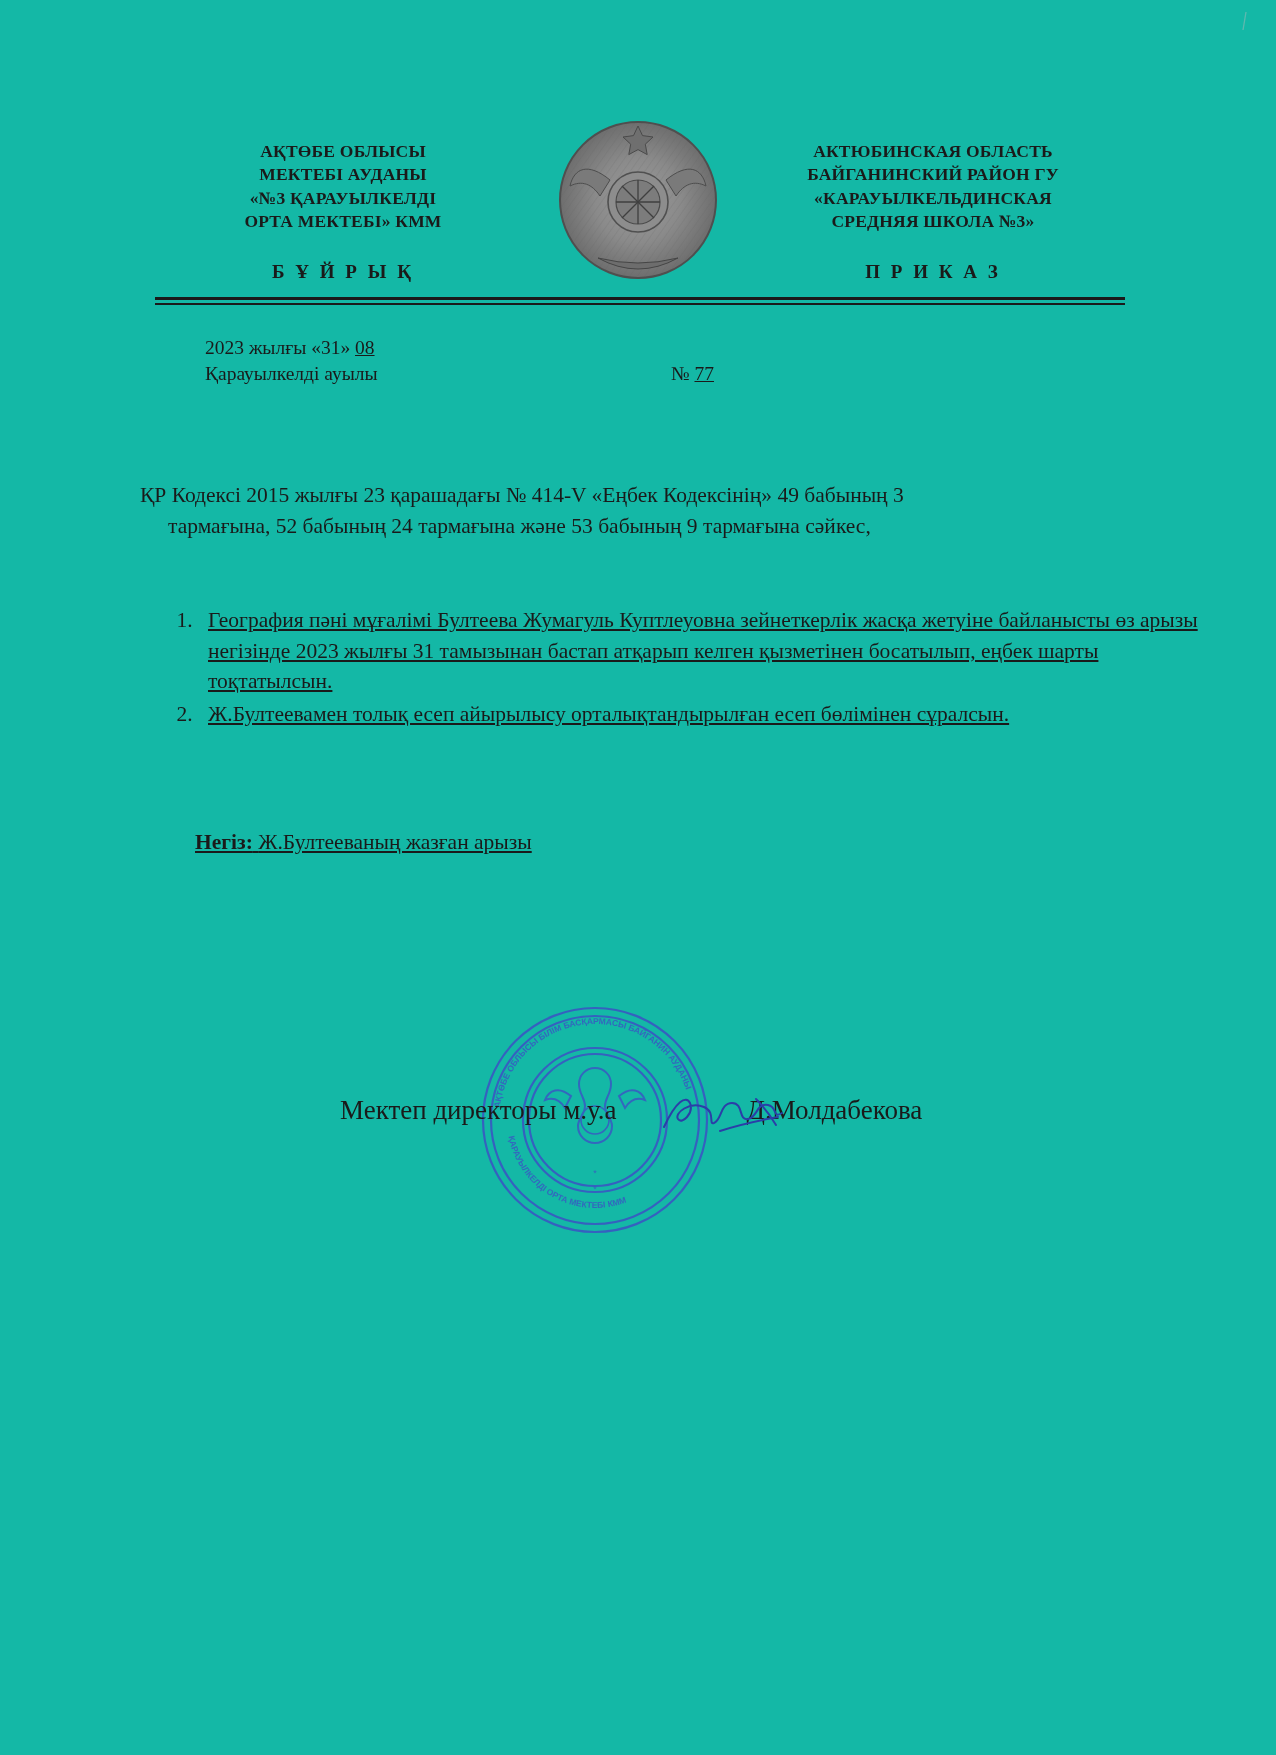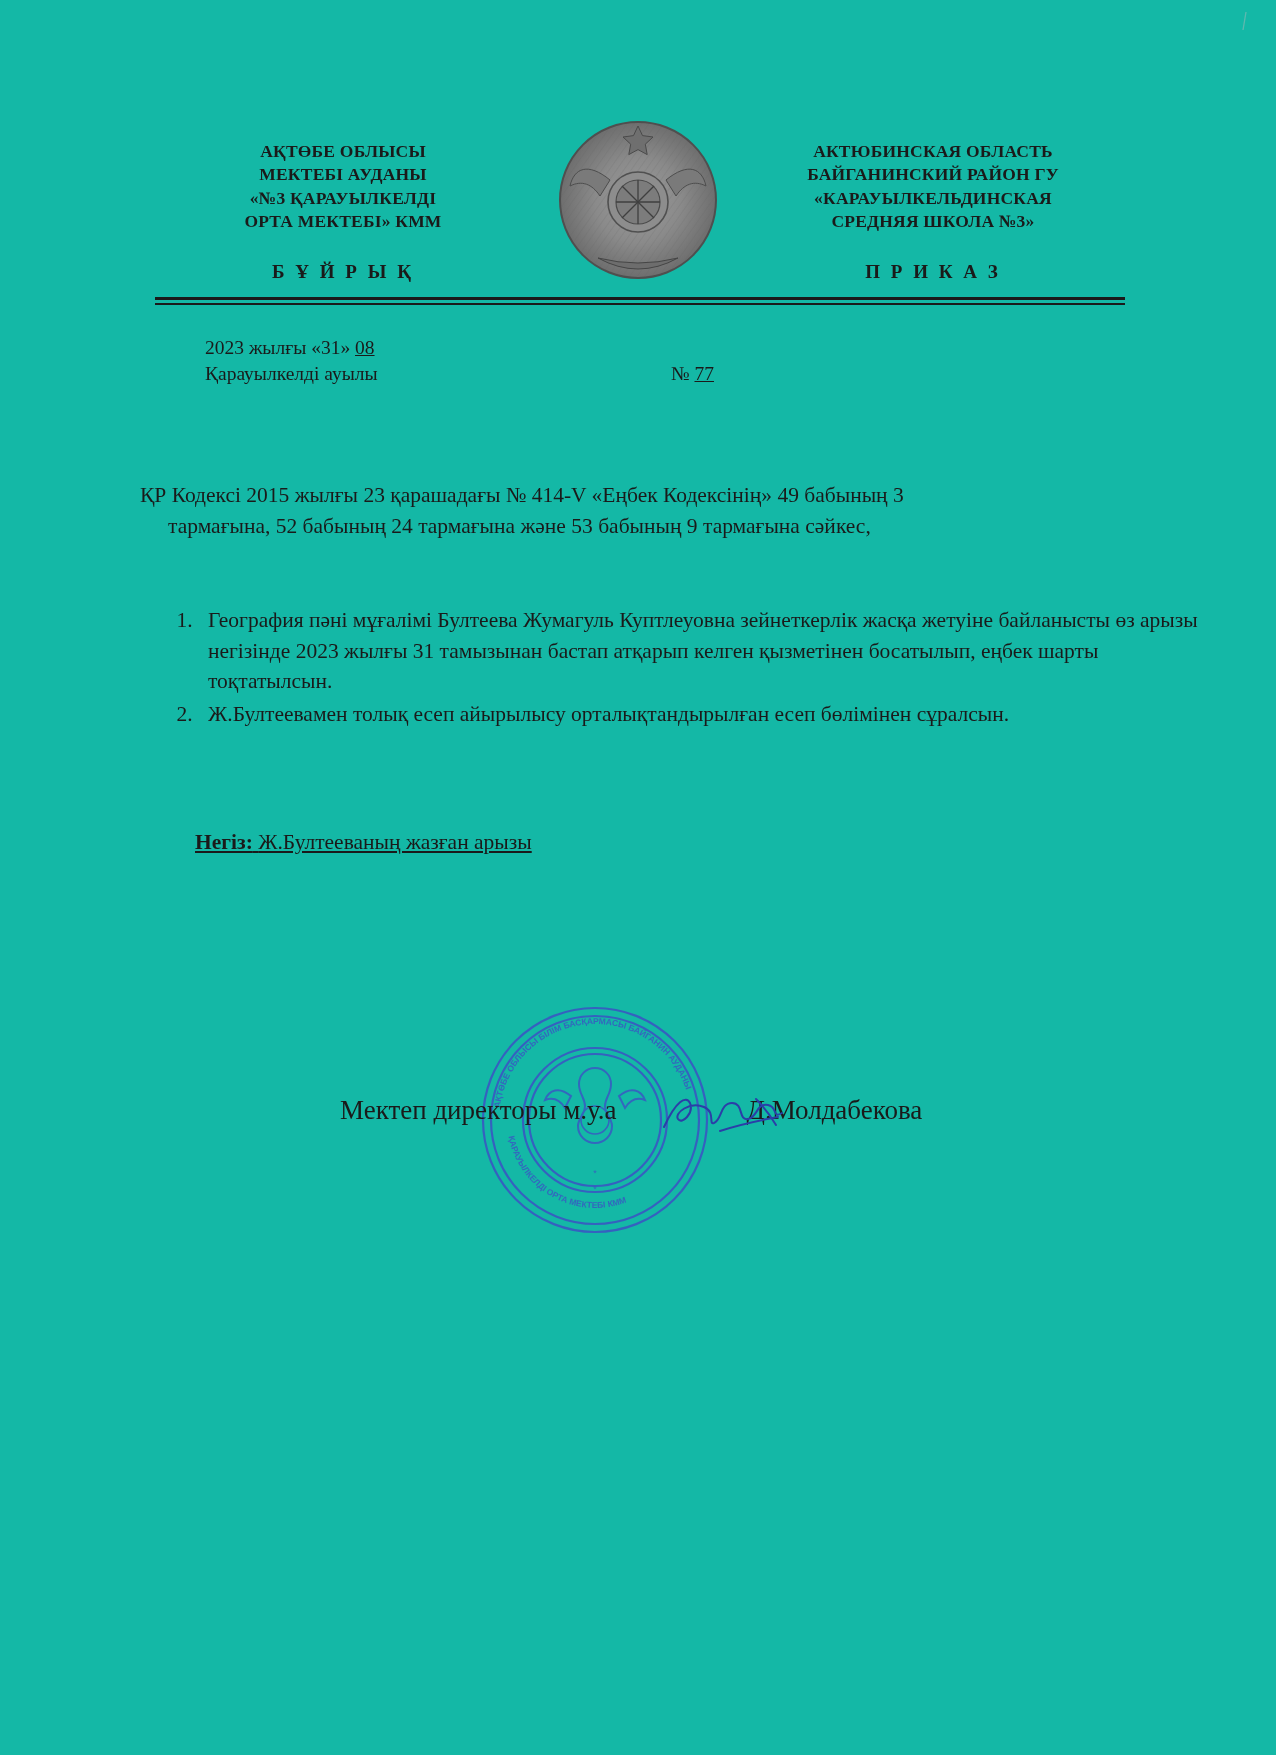--- a/index.html
+++ b/index.html
@@ -130,20 +130,21 @@
 
   ol.items {
     position: absolute;
     top: 605px;
     left: 150px;
     width: 1000px;
     margin: 0;
     padding-left: 48px;
     font-size: 21.5px;
     line-height: 1.42;
+    text-decoration: underline;
   }
   ol.items li {
     margin-bottom: 2px;
     padding-left: 10px;
     text-align: left;
   }
 
   .basis {
     position: absolute;
     top: 830px;

